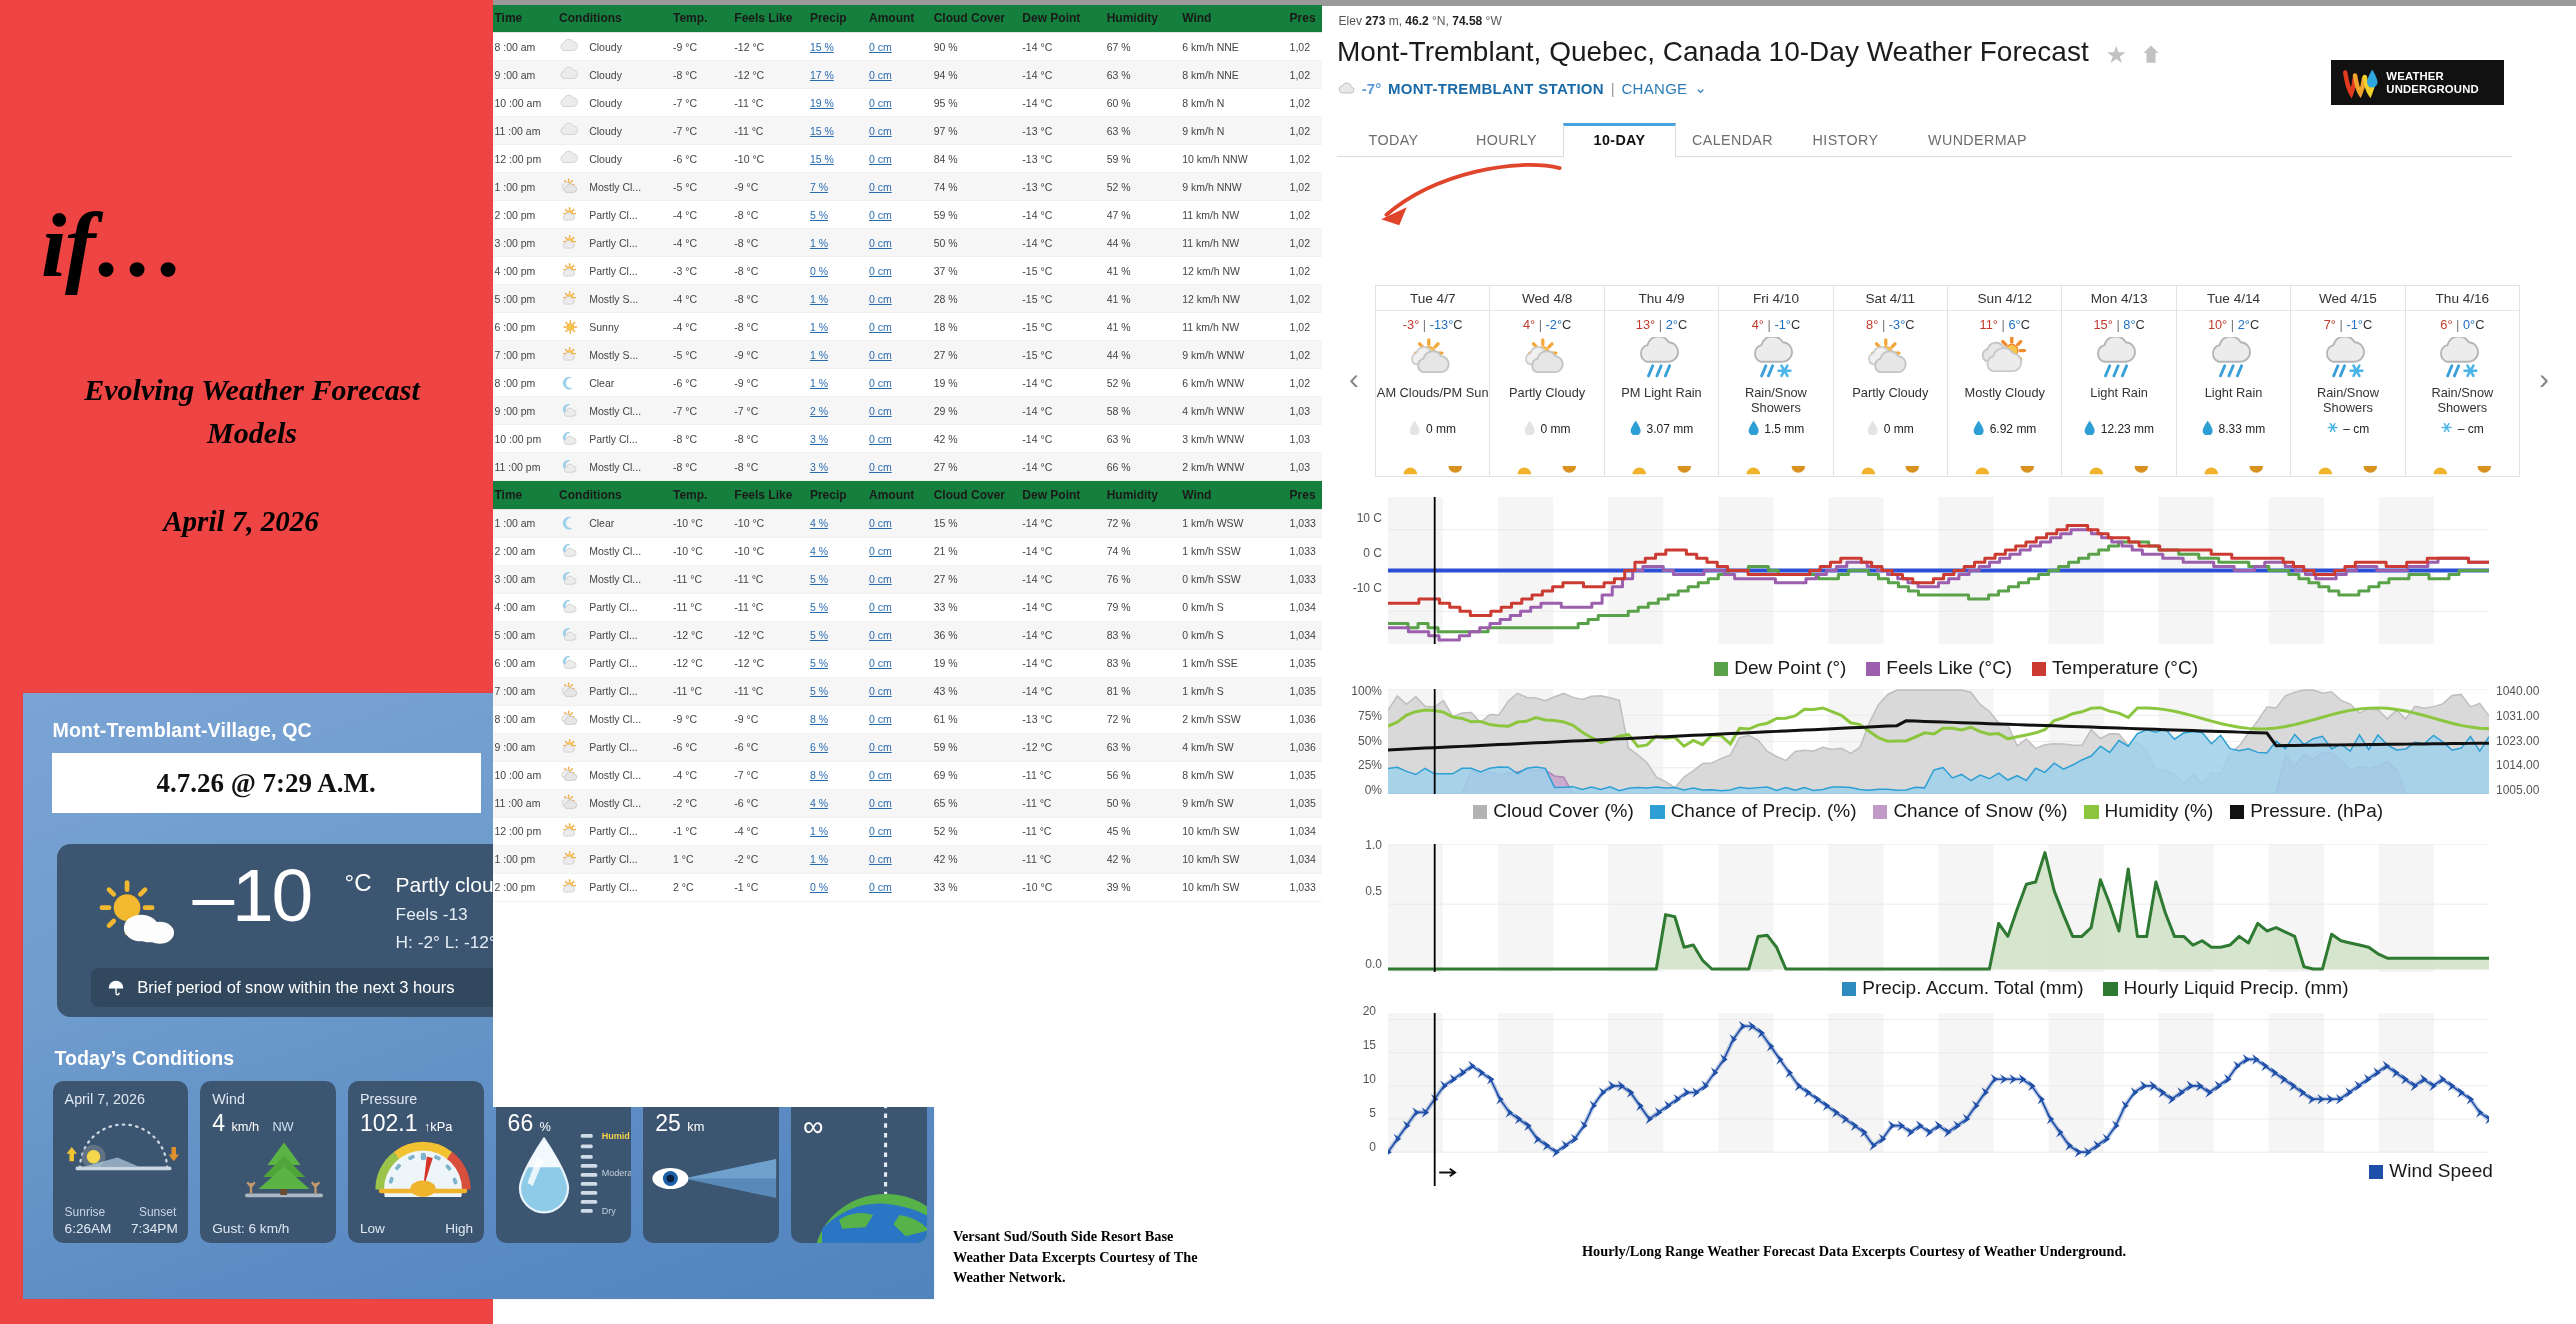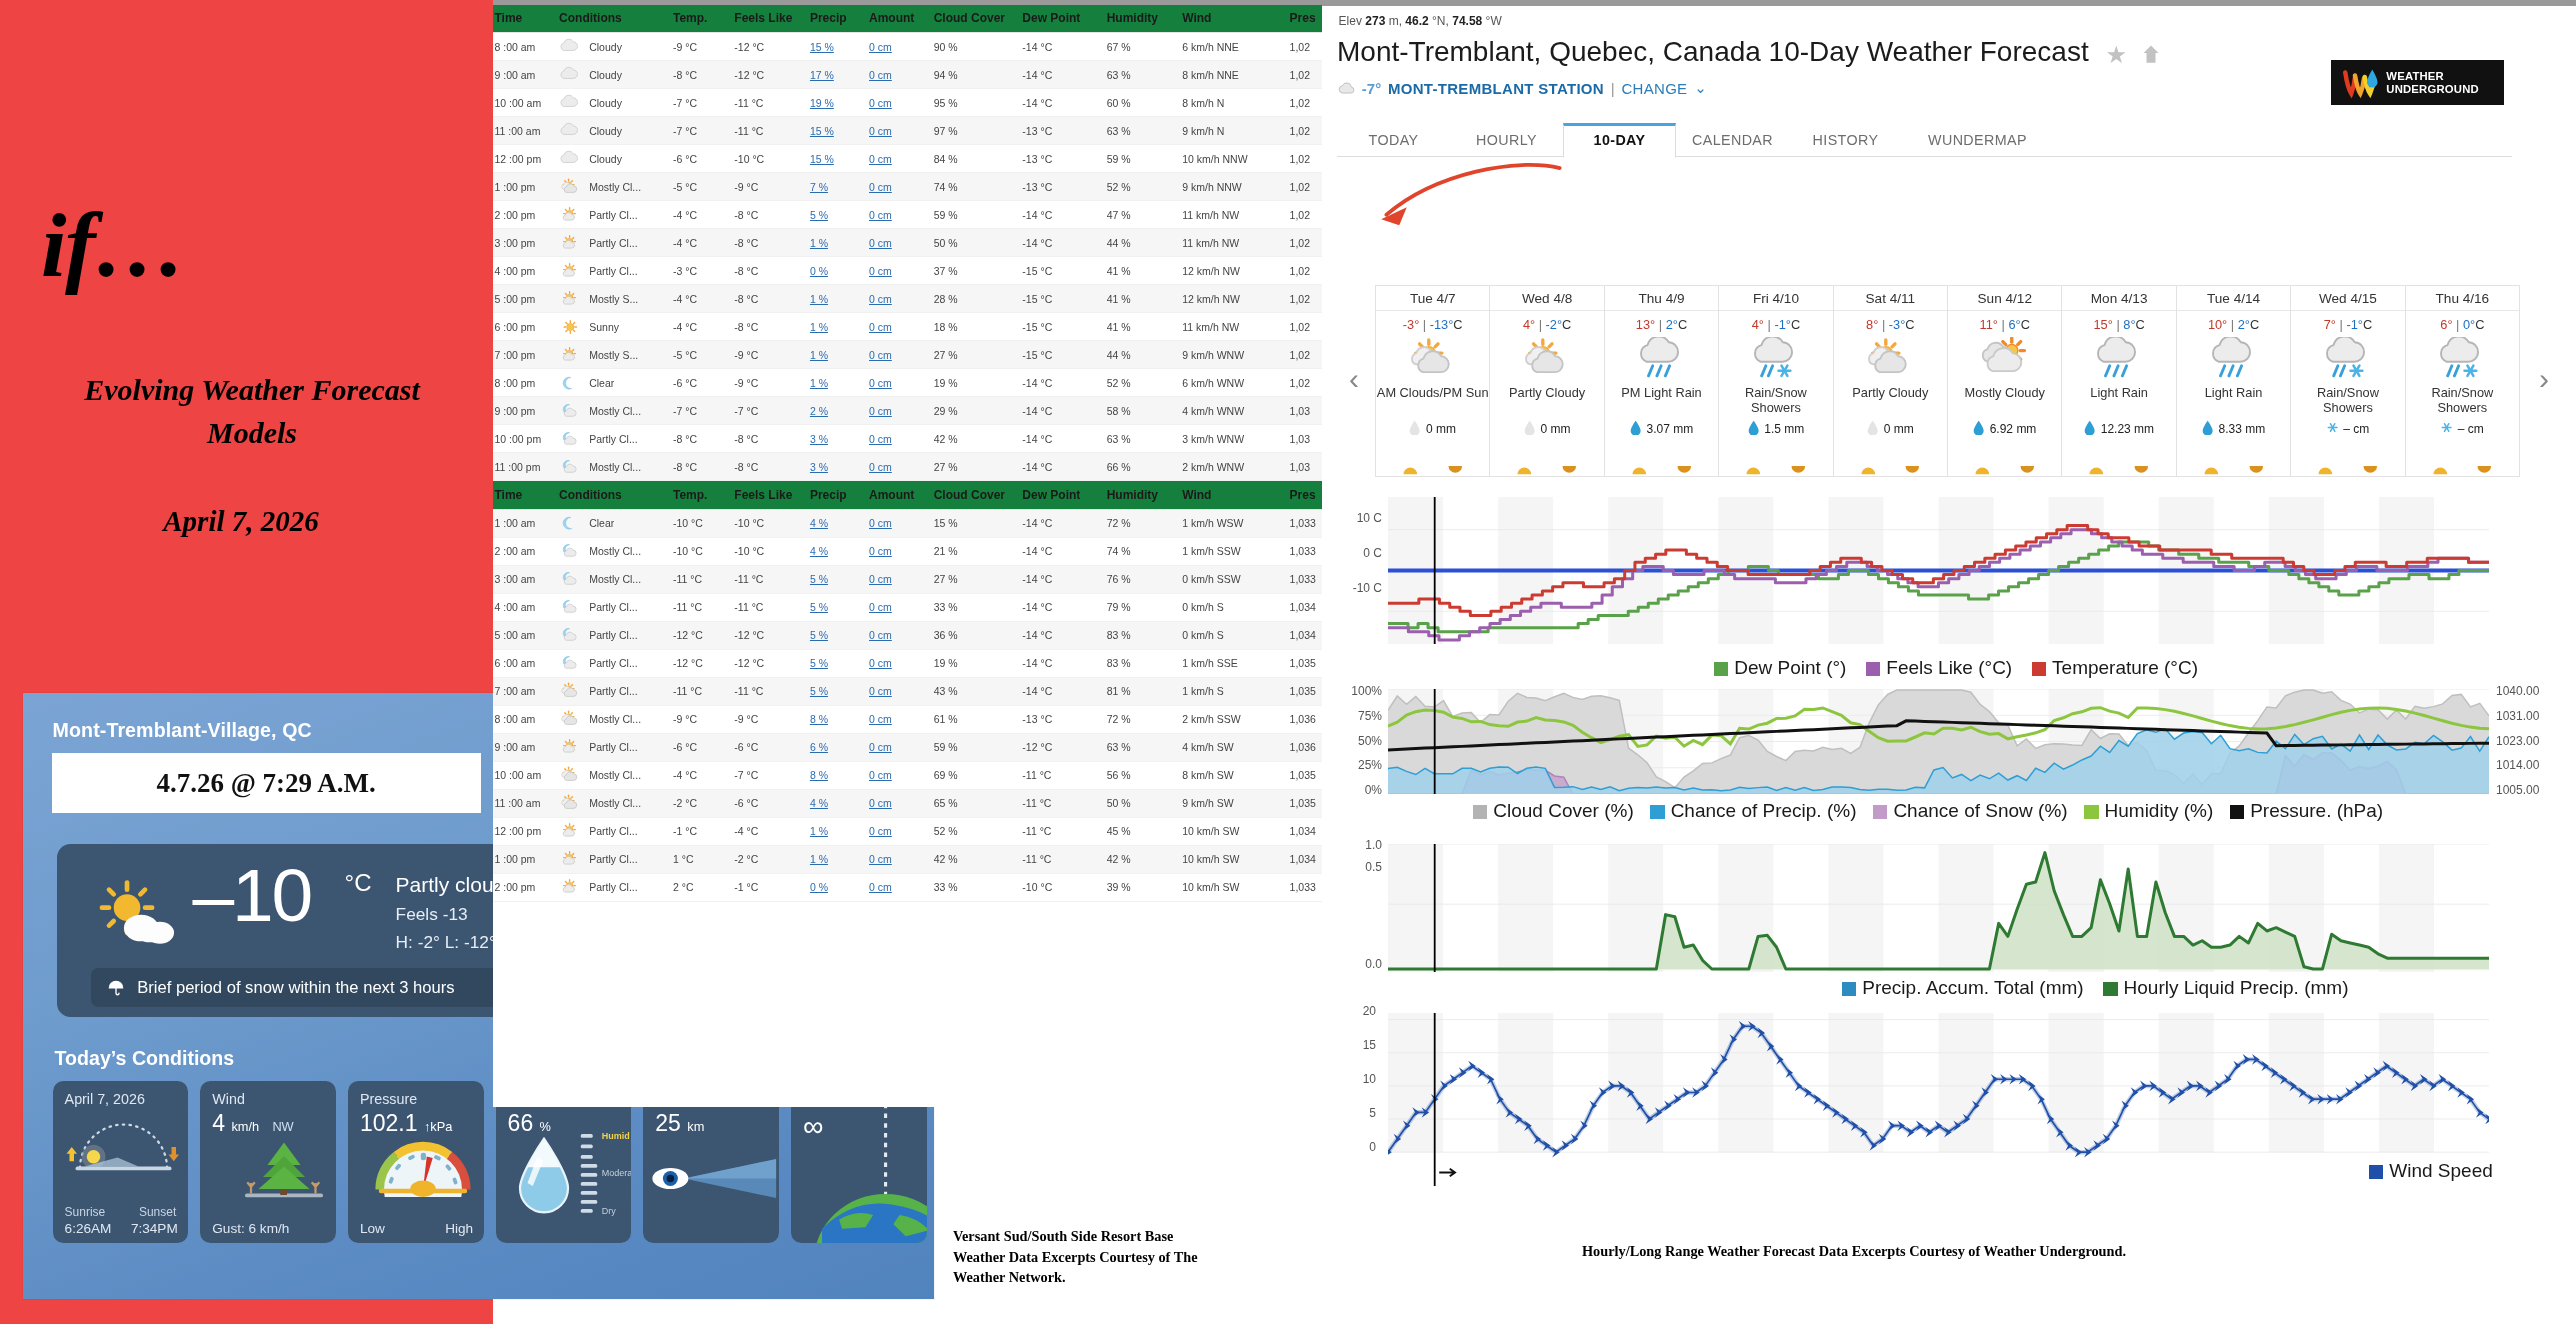--- a/index.html
+++ b/index.html
@@ -1690,21 +1690,21 @@
           <rect x="1315.8" y="0" width="73.1" height="170" fill="#f5f5f5"></rect>
           <line x1="0" y1="0" x2="1462" y2="0" stroke="#e6e6e6" stroke-width="1"></line>
           <line x1="0" y1="79.89999999999999" x2="1462" y2="79.89999999999999" stroke="#e6e6e6" stroke-width="1"></line>
           <line x1="0" y1="167" x2="1462" y2="167" stroke="#e6e6e6" stroke-width="1"></line>
           <path d="M0.0 166.0L12.3 166.0L24.6 166.0L36.9 166.0L49.1 166.0L61.4 166.0L73.7 166.0L86.0 166.0L98.3 166.0L110.6 166.0L122.9 166.0L135.1 166.0L147.4 166.0L159.7 166.0L172.0 166.0L184.3 166.0L196.6 166.0L208.9 166.0L221.1 166.0L233.4 166.0L245.7 166.0L258.0 166.0L270.3 166.0L282.6 166.0L294.9 166.0L307.1 166.0L319.4 166.0L331.7 166.0L344.0 166.0L356.3 166.0L368.6 93.8L380.9 96.7L393.1 137.1L405.4 134.2L417.7 154.5L430.0 166.0L442.3 166.0L454.6 166.0L466.9 166.0L479.1 166.0L491.4 122.7L503.7 121.3L516.0 137.1L528.3 166.0L540.6 166.0L552.9 166.0L565.1 166.0L577.4 166.0L589.7 166.0L602.0 166.0L614.3 166.0L626.6 166.0L638.9 166.0L651.1 166.0L663.4 166.0L675.7 166.0L688.0 166.0L700.3 166.0L712.6 166.0L724.9 166.0L737.1 166.0L749.4 166.0L761.7 166.0L774.0 166.0L786.3 166.0L798.6 166.0L810.9 105.4L823.1 122.7L835.4 86.6L847.7 53.4L860.0 50.5L872.3 11.5L884.6 62.1L896.9 93.8L909.1 122.7L921.4 122.7L933.7 111.1L946.0 47.6L958.3 79.4L970.6 115.5L982.9 33.2L995.1 122.7L1007.4 122.7L1019.7 50.5L1032.0 90.9L1044.3 122.7L1056.6 122.7L1068.9 134.2L1081.1 128.5L1093.4 137.1L1105.7 137.1L1118.0 134.2L1130.3 122.7L1142.6 131.4L1154.9 105.4L1167.1 115.5L1179.4 111.1L1191.7 116.9L1204.0 122.7L1216.3 163.1L1228.6 166.0L1240.9 166.0L1253.1 119.8L1265.4 128.5L1277.7 131.4L1290.0 134.2L1302.3 137.1L1314.6 145.8L1326.9 151.6L1339.1 151.6L1351.4 151.6L1363.7 151.6L1376.0 151.6L1388.3 151.6L1400.6 151.6L1412.9 151.6L1425.1 151.6L1437.4 151.6L1449.7 151.6L1462.0 151.6L1462 166L0 166Z" fill="#cfe0c6" fill-opacity="0.85"></path>
           <path d="M0.0 166.0L12.3 166.0L24.6 166.0L36.9 166.0L49.1 166.0L61.4 166.0L73.7 166.0L86.0 166.0L98.3 166.0L110.6 166.0L122.9 166.0L135.1 166.0L147.4 166.0L159.7 166.0L172.0 166.0L184.3 166.0L196.6 166.0L208.9 166.0L221.1 166.0L233.4 166.0L245.7 166.0L258.0 166.0L270.3 166.0L282.6 166.0L294.9 166.0L307.1 166.0L319.4 166.0L331.7 166.0L344.0 166.0L356.3 166.0L368.6 93.8L380.9 96.7L393.1 137.1L405.4 134.2L417.7 154.5L430.0 166.0L442.3 166.0L454.6 166.0L466.9 166.0L479.1 166.0L491.4 122.7L503.7 121.3L516.0 137.1L528.3 166.0L540.6 166.0L552.9 166.0L565.1 166.0L577.4 166.0L589.7 166.0L602.0 166.0L614.3 166.0L626.6 166.0L638.9 166.0L651.1 166.0L663.4 166.0L675.7 166.0L688.0 166.0L700.3 166.0L712.6 166.0L724.9 166.0L737.1 166.0L749.4 166.0L761.7 166.0L774.0 166.0L786.3 166.0L798.6 166.0L810.9 105.4L823.1 122.7L835.4 86.6L847.7 53.4L860.0 50.5L872.3 11.5L884.6 62.1L896.9 93.8L909.1 122.7L921.4 122.7L933.7 111.1L946.0 47.6L958.3 79.4L970.6 115.5L982.9 33.2L995.1 122.7L1007.4 122.7L1019.7 50.5L1032.0 90.9L1044.3 122.7L1056.6 122.7L1068.9 134.2L1081.1 128.5L1093.4 137.1L1105.7 137.1L1118.0 134.2L1130.3 122.7L1142.6 131.4L1154.9 105.4L1167.1 115.5L1179.4 111.1L1191.7 116.9L1204.0 122.7L1216.3 163.1L1228.6 166.0L1240.9 166.0L1253.1 119.8L1265.4 128.5L1277.7 131.4L1290.0 134.2L1302.3 137.1L1314.6 145.8L1326.9 151.6L1339.1 151.6L1351.4 151.6L1363.7 151.6L1376.0 151.6L1388.3 151.6L1400.6 151.6L1412.9 151.6L1425.1 151.6L1437.4 151.6L1449.7 151.6L1462.0 151.6" fill="none" stroke="#2f7a32" stroke-width="4" stroke-linejoin="round"></path>
           <line x1="62" y1="0" x2="62" y2="170" stroke="#000" stroke-width="2.4"></line>
         </svg>
     </div>
     <div class="axlab" style="left:0px; top:838px; width:60px;">1.0</div>
-    <div class="axlab" style="left:0px; top:860px; width:60px;">0.5</div>
+    <div class="axlab" style="left:0px; top:884px; width:60px;">0.5</div>
     <div class="axlab" style="left:0px; top:957px; width:60px;">0.0</div>
     <div class="legend" style="left:520px; top:977px;">
         <span class="it"><span class="sw" style="background: rgb(46, 139, 192);"></span><span>Precip. Accum. Total (mm)</span></span>
         <span class="it"><span class="sw" style="background: rgb(47, 122, 50);"></span><span>Hourly Liquid Precip. (mm)</span></span>
       </div>
 
     <div class="chartbox" style="left:66px; top:1013px; width:1101px; height:173px;">
       <svg id="svg-wind" viewBox="0 0 1462 230" preserveAspectRatio="none" style="width:100%;height:100%">
           <rect x="0" y="0" width="73.1" height="185" fill="#f5f5f5"></rect>
           <rect x="146.2" y="0" width="73.1" height="185" fill="#f5f5f5"></rect>

